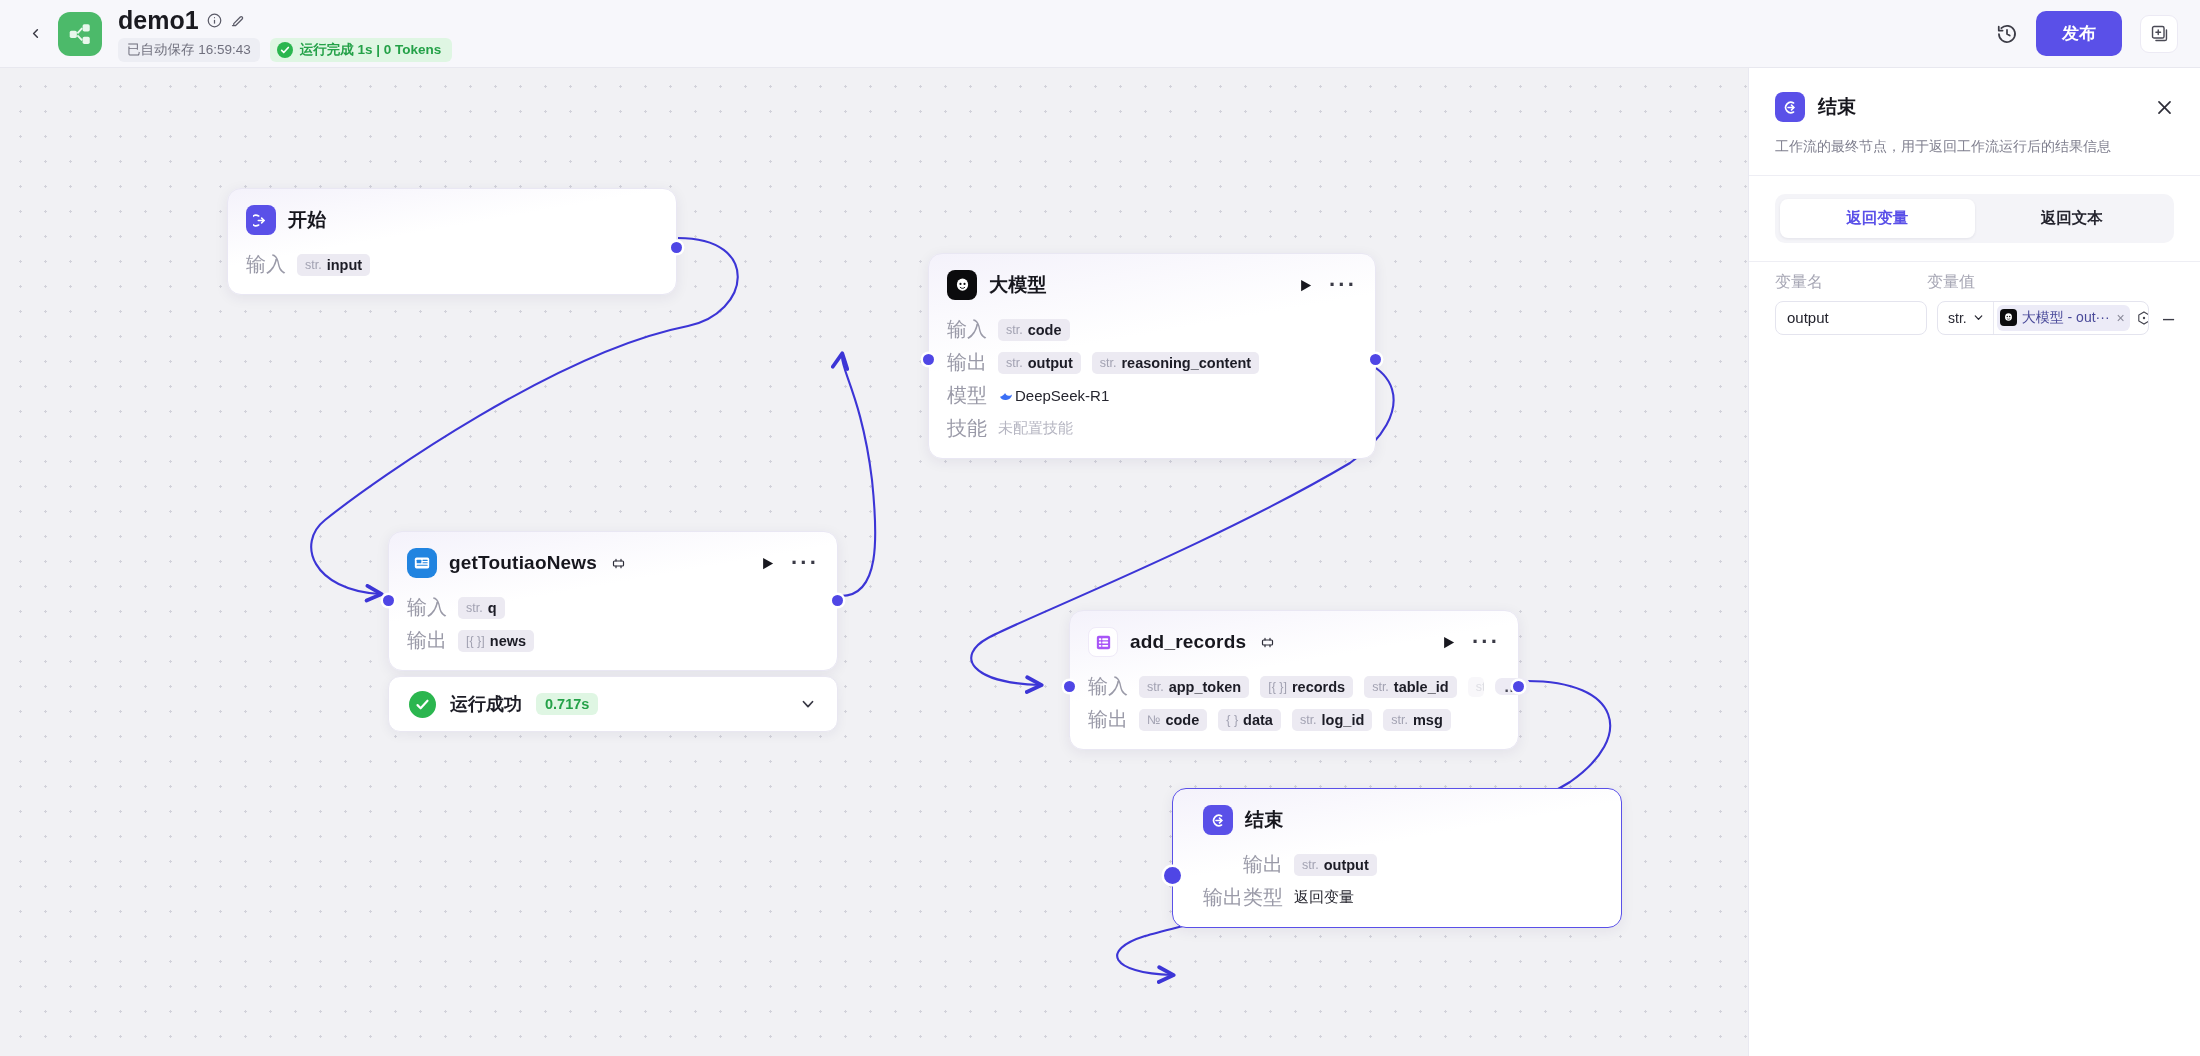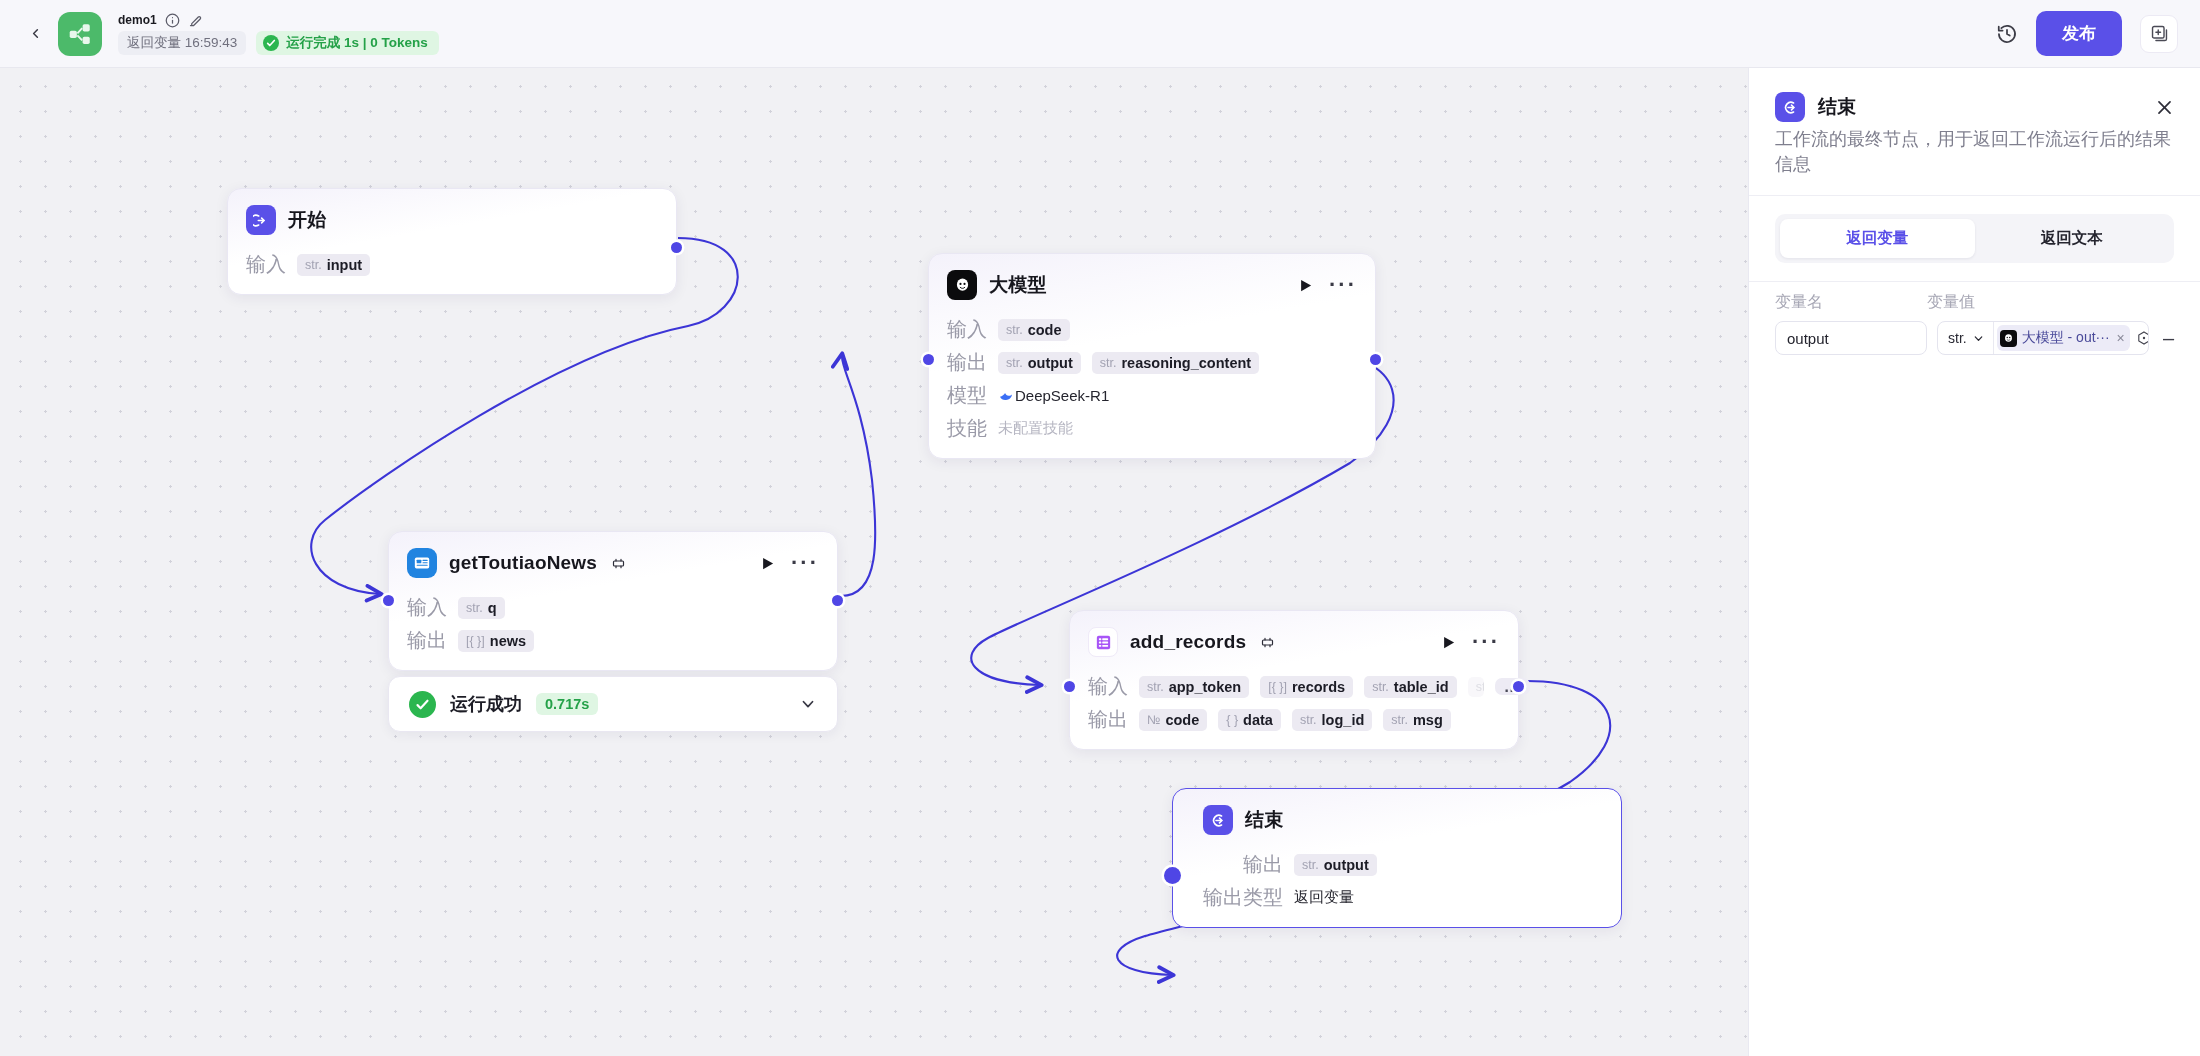--- a/index.html
+++ b/index.html
@@ -26,21 +26,21 @@
     color: #3a3a44; cursor: pointer; flex: none;
   }
   .app-logo {
     width: 44px; height: 44px; border-radius: 12px;
     background: #4cba6a;
     display: flex; align-items: center; justify-content: center;
     margin-left: 10px; flex: none;
   }
   .title-block { margin-left: 16px; display: flex; flex-direction: column; gap: 3px; }
   .title-row { display: flex; align-items: center; gap: 8px; }
-  .wf-title { font-size: 12px; font-weight: bold; color: #1a1a20; }
+  .wf-title { font-size: 25px; font-weight: bold; color: #1a1a20; }
   .t-icon { color: #5b5b68; display: flex; align-items: center; cursor: pointer; }
   .meta-row { display: flex; align-items: center; gap: 10px; }
   .saved-chip {
     background: #edeef4; color: #70707e;
     font-size: 13.5px; padding: 3px 9px; border-radius: 6px;
   }
   .run-chip {
     background: #dff6e3; color: #24a148;
     font-size: 13.5px; padding: 3px 11px 3px 7px; border-radius: 6px;
     display: flex; align-items: center; gap: 7px; font-weight: bold;
@@ -167,21 +167,21 @@
     padding: 24px 26px 18px 26px;
     border-bottom: 1px solid #eeeef4;
   }
   .panel-title-row { display: flex; align-items: center; gap: 13px; }
   .panel-icon {
     width: 30px; height: 30px; border-radius: 8px; background: #5a50e8;
     display: flex; align-items: center; justify-content: center; flex: none;
   }
   .panel-title { font-size: 19px; font-weight: bold; color: #17171e; }
   .panel-close { margin-left: auto; color: #2d2d38; cursor: pointer; display: flex; }
-  .panel-desc { margin-top: 5px; font-size: 18px; color: #7f7f8e; line-height: 1.4; }
+  .panel-desc { margin-top: 15px; font-size: 14px; color: #7f7f8e; line-height: 1.4; }
 
   .seg-wrap {
     margin: 18px 26px; background: #f4f4f8;
     border-radius: 10px; padding: 5px; display: flex;
   }
   .seg {
     flex: 1; text-align: center; padding: 9px 0;
     font-size: 15.5px; font-weight: bold; color: #25252f;
     border-radius: 8px; cursor: pointer;
   }
@@ -263,21 +263,21 @@
             <circle cx="12" cy="7.4" r="0.9" fill="currentColor" stroke="none"></circle>
           </svg>
       </span>
       <span class="t-icon">
         <svg width="15" height="15" viewBox="0 0 24 24" fill="none" stroke="currentColor" stroke-width="2" stroke-linecap="round" stroke-linejoin="round">
             <path d="M4 20h5l10.5-10.5a2.1 2.1 0 0 0-3-3L6 17v3z"></path>
           </svg>
       </span>
     </div>
     <div class="meta-row">
-      <span class="saved-chip">返回变量 16:59:43</span>
+      <span class="saved-chip">已自动保存 16:59:43</span>
       <span class="run-chip">
         <span class="check-dot">
           <svg width="10" height="10" viewBox="0 0 24 24" fill="none" stroke="#ffffff" stroke-width="4" stroke-linecap="round" stroke-linejoin="round">
               <polyline points="4 13 9 18 20 6"></polyline>
             </svg>
         </span>
         <span>运行完成 1s | 0 Tokens</span>
       </span>
     </div>
   </div>

